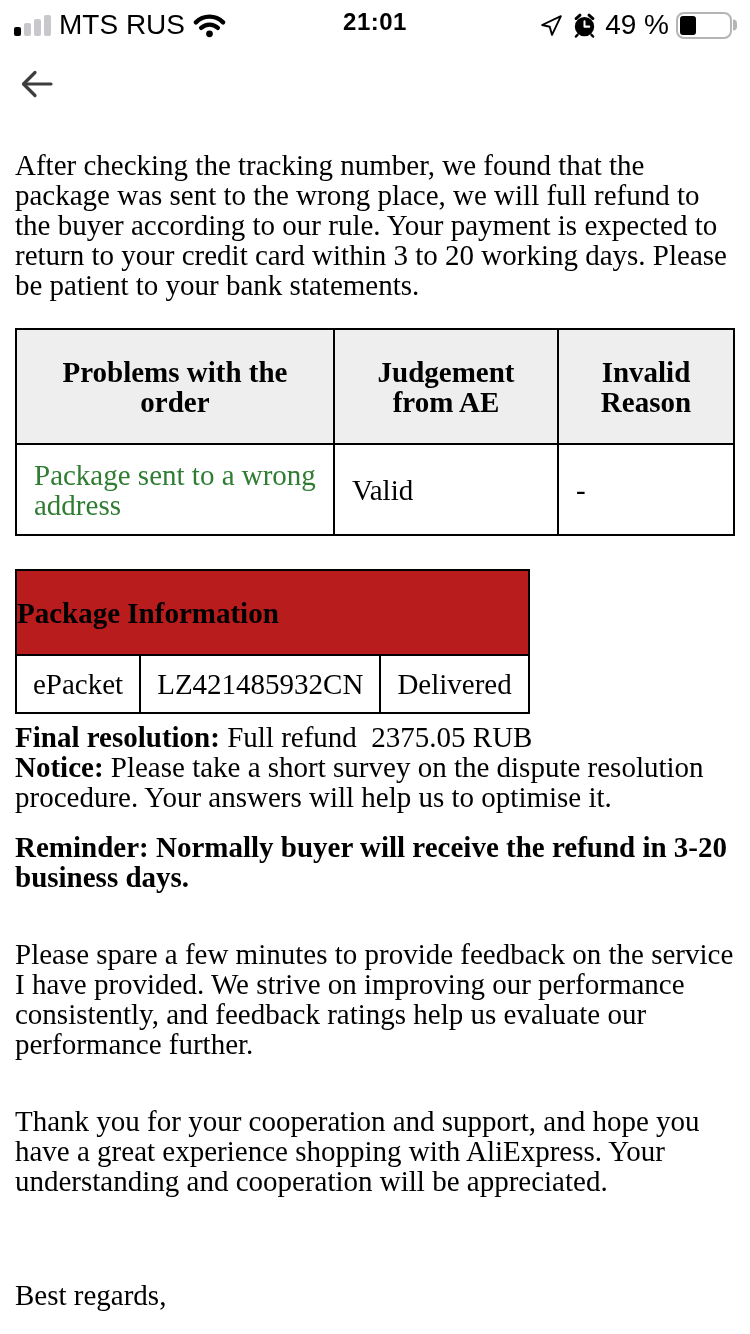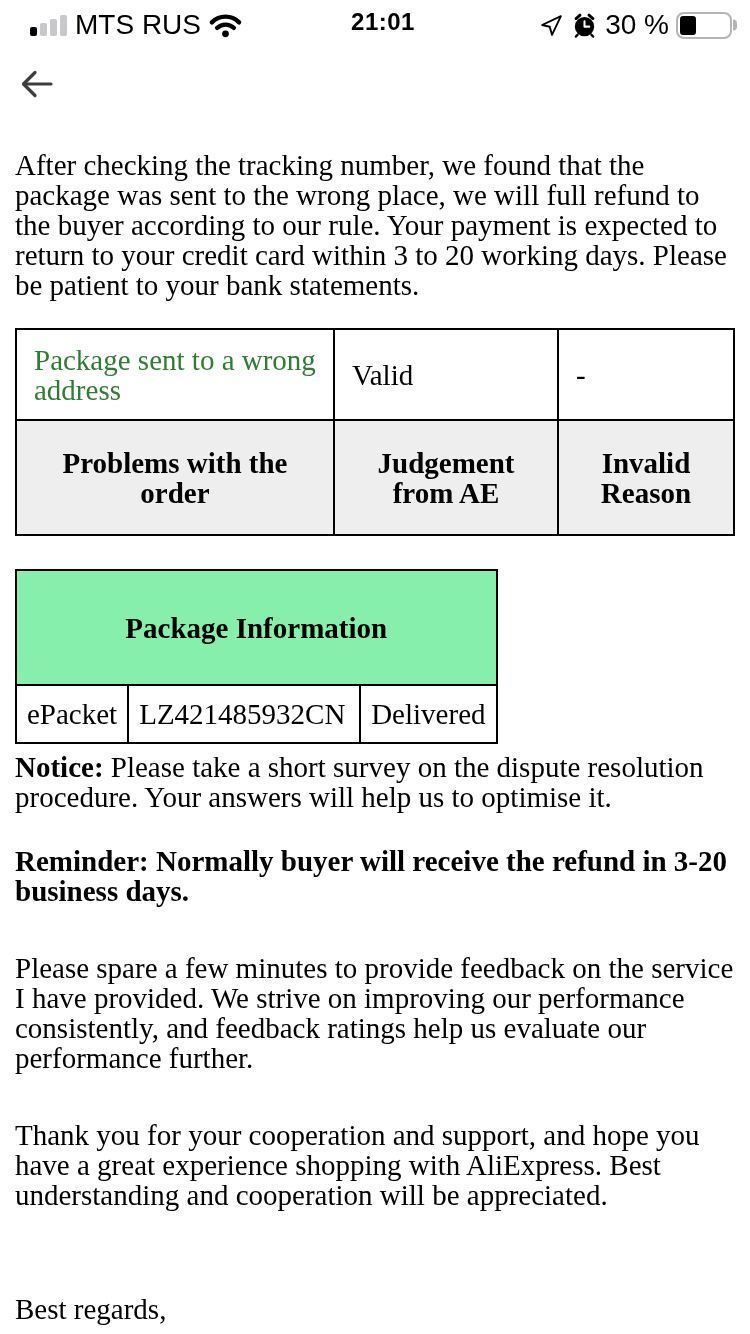--- a/index.html
+++ b/index.html
@@ -5,21 +5,21 @@
   * { margin:0; padding:0; box-sizing:border-box; }
   html,body { background:#fff; }
   body {
     width:750px; height:1334px; overflow:hidden; position:relative;
     font-family:"Liberation Serif", serif; color:#000;
   }
   
   .status-bar {
     height:44px; padding:6px 14px 0 14px;
     display:flex; align-items:center; position:relative;
-    font-family:"Liberation Sans", sans-serif; font-size:28px; color:#000;margin-left:16px;
+    font-family:"Liberation Sans", sans-serif; font-size:28px; color:#000;
   }
   .sb-left { display:flex; align-items:center; gap:8px; }
   .signal { display:flex; align-items:flex-end; gap:3px; height:22px; }
   .signal span { width:7px; border-radius:2px; background:#c7c7cc; display:block; }
   .signal .b1 { height:9px; background:#000; }
   .signal .b2 { height:13px; }
   .signal .b3 { height:17px; }
   .signal .b4 { height:21px; }
   .sb-time {
     position:absolute; left:50%; transform:translateX(-50%); top:8px;
@@ -42,27 +42,27 @@
   .tbl-dispute { margin-top:28px; table-layout:fixed; }
   .tbl-dispute th { background:#eeeeee; font-weight:700; height:115px;
     text-align:center; vertical-align:middle; padding:0 14px; }
   .tbl-dispute td { height:91px; vertical-align:middle; text-align:left;
     padding:0 12px 0 17px; }
   .col-problem { width:321px; }
   .col-judgement { width:225px; }
   .col-reason { width:177px; }
   .link-green { color:#2e7d32; cursor:pointer; }
   .tbl-package { margin-top:33px; table-layout:fixed; }
-  .tbl-package th { background:#86efac; font-weight:700; height:115px;
-    text-align:center; vertical-align:middle; }
-  .tbl-package td { height:58px; vertical-align:middle; padding:0 10px; }
+  .tbl-package th { background:#b91c1c; font-weight:700; height:85px;
+    text-align:left; vertical-align:middle; }
+  .tbl-package td { height:58px; vertical-align:middle; text-align:center; padding:0 16px; }
   .col-pk1 { width:111px; } .col-pk2 { width:232px; } .col-pk3 { width:120px; }
   .resolution-block { margin-top:8px; }
   .resolution-block .line { white-space:pre-wrap; }
-  .reminder { margin-top:34px; font-weight:700; }
+  .reminder { margin-top:20px; font-weight:700; }
   .para { margin-top:47px; }
   .signoff { margin-top:84px; }
   .team { margin-top:26px; }
   b { font-weight:700; }
 </style>
 </head>
 <body>
 
 <div class="status-bar">
   <div class="sb-left">
@@ -84,73 +84,74 @@
     <svg width="25" height="25" viewBox="0 0 24 24">
       <path d="M3 11.5 L21 3 L12.5 21 L10.3 13.2 Z" fill="none" stroke="#000" stroke-width="1.8" stroke-linejoin="round"></path>
     </svg>
     <svg width="27" height="27" viewBox="0 0 24 24">
       <path d="M4.5 5.8 L8 2.8" stroke="#000" stroke-width="2.6" stroke-linecap="round"></path>
       <path d="M19.5 5.8 L16 2.8" stroke="#000" stroke-width="2.6" stroke-linecap="round"></path>
       <circle cx="12" cy="13" r="8.6" fill="#000"></circle>
       <path d="M12 8.2 V13 H16.2" stroke="#fff" stroke-width="1.8" fill="none" stroke-linecap="round" stroke-linejoin="round"></path>
       <path d="M5.8 20.3 L4.4 21.8 M18.2 20.3 L19.6 21.8" stroke="#000" stroke-width="2.2" stroke-linecap="round"></path>
     </svg>
-    <span>30 %</span>
+    <span>49 %</span>
     <div class="battery">
       <div class="battery-fill"></div>
       <div class="battery-nub"></div>
     </div>
   </div>
 </div>
 
 <svg class="nav-back" viewBox="0 0 40 40">
   <path d="M35 20 H8" stroke="#3d3d3d" stroke-width="3.2" stroke-linecap="round"></path>
   <path d="M19 8.5 L7.5 20 L19 31.5" fill="none" stroke="#3d3d3d" stroke-width="3.2" stroke-linecap="round" stroke-linejoin="round"></path>
 </svg>
 
 <div class="content">
 
   <div class="intro">After checking the tracking number, we found that the package was sent to the wrong place, we will full refund to the buyer according to our rule. Your payment is expected to return to your credit card within 3 to 20 working days. Please be patient to your bank statements.</div>
 
   <table class="tbl-dispute">
     <tbody>
         <tr>
+      <th class="col-problem">Problems with the order</th>
+      <th class="col-judgement">Judgement from AE</th>
+      <th class="col-reason">Invalid Reason</th>
+    </tr>
+    <tr>
       <td>
         <span class="link-green">Package sent to a wrong address</span>
       </td>
       <td>Valid</td>
       <td>-</td>
-    </tr>
-    <tr>
-      <th class="col-problem">Problems with the order</th>
-      <th class="col-judgement">Judgement from AE</th>
-      <th class="col-reason">Invalid Reason</th>
     </tr>
   </tbody>
     </table>
 
   <table class="tbl-package">
     <tbody>
         <tr>
       <th colspan="3">Package Information</th>
     </tr>
     <tr>
       <td class="col-pk1">ePacket</td>
       <td class="col-pk2">LZ421485932CN</td>
       <td class="col-pk3">Delivered</td>
     </tr>
   </tbody>
     </table>
 
   <div class="resolution-block">
+    <div class="line"><b>Final resolution:</b><span> Full refund  2375.05 RUB</span></div>
     <div class="line"><b>Notice:</b><span> Please take a short survey on the dispute resolution procedure. Your answers will help us to optimise it.</span></div>
   </div>
 
   <div class="reminder">Reminder: Normally buyer will receive the refund in 3-20 business days.</div>
 
   <div class="para">Please spare a few minutes to provide feedback on the service I have provided. We strive on improving our performance consistently, and feedback ratings help us evaluate our performance further.</div>
 
-  <div class="para">Thank you for your cooperation and support, and hope you have a great experience shopping with AliExpress. Best understanding and cooperation will be appreciated.</div>
+  <div class="para">Thank you for your cooperation and support, and hope you have a great experience shopping with AliExpress. Your understanding and cooperation will be appreciated.</div>
 
   <div class="signoff">Best regards,</div>
 
 
 </div>
 
 </body></html>

